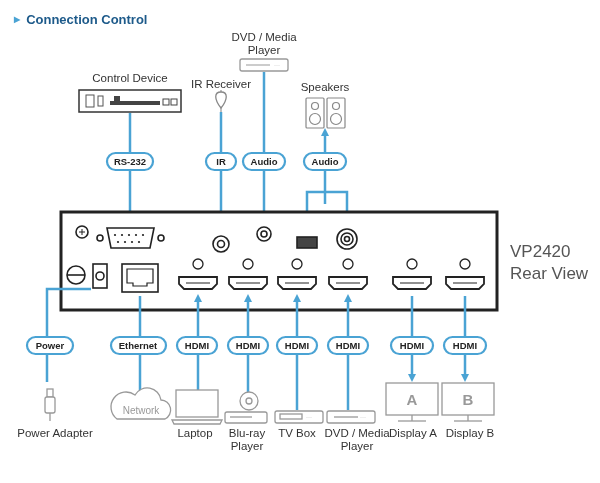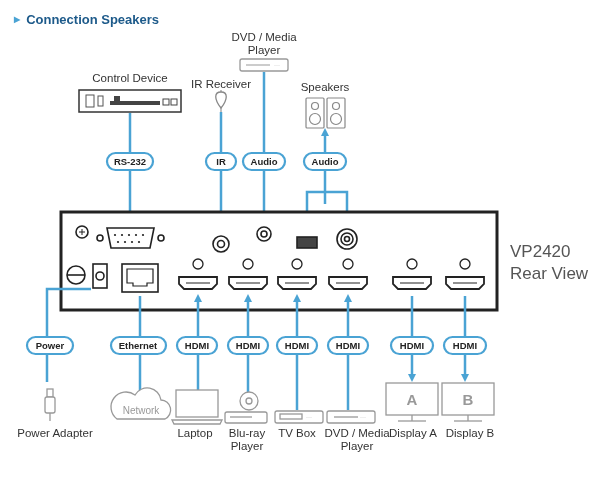--- a/index.html
+++ b/index.html
@@ -7,21 +7,21 @@
   .title{position:absolute;left:14px;top:12px;font-weight:bold;font-size:13px;color:#1d5a8a;}
   .title .tri{color:#4aa3d4;font-size:8px;margin-right:6px;vertical-align:2px;}
   svg{position:absolute;left:0;top:0;}
   .lbl{font-family:"Liberation Sans",sans-serif;font-size:11.5px;fill:#333;}
   .pill{font-family:"Liberation Sans",sans-serif;font-size:9.5px;font-weight:bold;fill:#222;}
   .big{font-family:"Liberation Sans",sans-serif;font-size:17px;fill:#555;}
 </style>
 </head>
 <body>
 
-<div class="title"><span class="tri">▶</span><span>Connection Speakers</span></div>
+<div class="title"><span class="tri">▶</span><span>Connection Control</span></div>
 
 <svg width="600" height="483" viewBox="0 0 600 483">
   <defs>
     <marker id="arr" markerWidth="8" markerHeight="8" refX="4" refY="4" orient="auto" markerUnits="userSpaceOnUse">
       <path d="M0,0 L8,4 L0,8 z" fill="#4aa3d4"></path>
     </marker>
   </defs>
 
   <g stroke="#4aa3d4" stroke-width="2.5" fill="none">
     <line x1="130" y1="113" x2="130" y2="222" marker-end="url(#arr)"></line>

